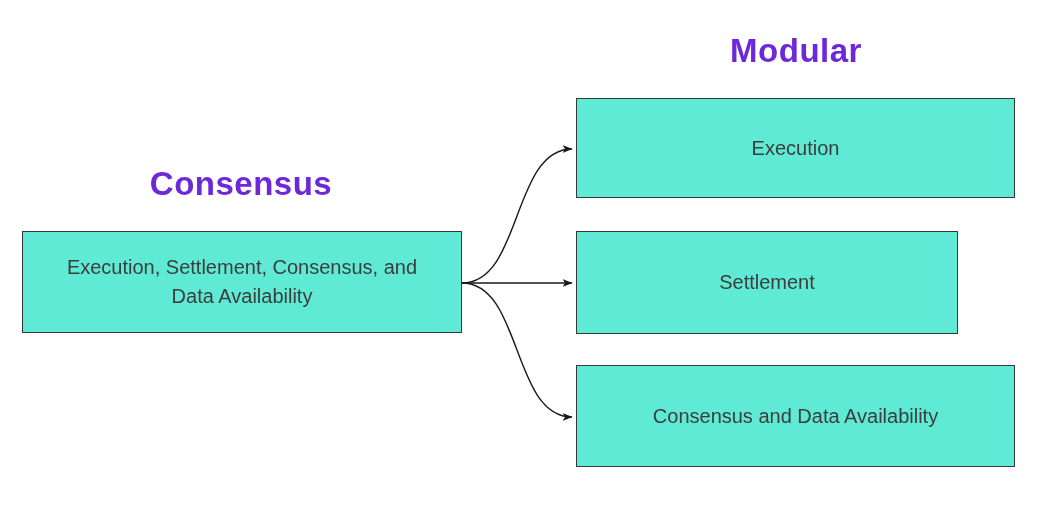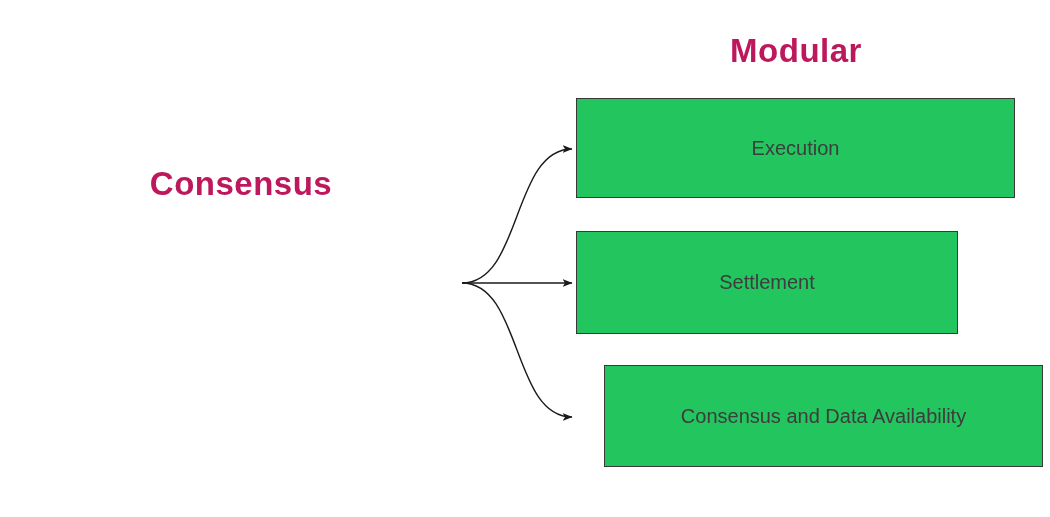--- a/index.html
+++ b/index.html
@@ -13,45 +13,45 @@
     width: 1050px;
     height: 517px;
     background: #ffffff;
     overflow: hidden;
   }
   .heading {
     position: absolute;
     font-weight: 700;
     font-size: 33px;
     letter-spacing: 0.5px;
-    color: #be185d;
+    color: #6d28d9;
     text-align: center;
     white-space: nowrap;
     transform: translateX(-50%);
   }
   #monolithic-heading { left: 241px; top: 165px; }
   #modular-heading    { left: 796px; top: 32px; }
   .node {
     position: absolute;
     box-sizing: border-box;
     border: 1.5px solid #383838;
-    background: #22c55e;
+    background: #5eead4;
     display: flex;
     flex-direction: column;
     align-items: center;
     justify-content: center;
     text-align: center;
     font-size: 20px;
     line-height: 29px;
     color: #3d3d3d;
   }
   #mono-box  { left: 22px;  top: 231px; width: 440px; height: 102px; }
   #mod-box-1 { left: 576px; top: 98px;  width: 439px; height: 100px; }
   #mod-box-2 { left: 576px; top: 231px; width: 382px; height: 103px; }
-  #mod-box-3 { left: 576px; top: 365px; width: 439px; height: 102px; margin-left: 28px; }
+  #mod-box-3 { left: 576px; top: 365px; width: 439px; height: 102px; }
   #arrows {
     position: absolute;
     left: 0; top: 0;
     width: 1050px;
     height: 517px;
     pointer-events: none;
   }
   #arrows path.edge {
     fill: none;
     stroke-width: 1.4;
@@ -59,20 +59,24 @@
 </style>
 </head>
 <body>
 
 <div id="canvas">
 
   <div class="heading" id="monolithic-heading">Consensus</div>
 
   <div class="heading" id="modular-heading">Modular</div>
 
+  <div class="node" id="mono-box">
+    <span>Execution, Settlement, Consensus, and</span>
+    <span>Data Availability</span>
+  </div>
 
   <div class="node" id="mod-box-1">
     <span>Execution</span>
   </div>
 
   <div class="node" id="mod-box-2">
     <span>Settlement</span>
   </div>
 
   <div class="node" id="mod-box-3">

